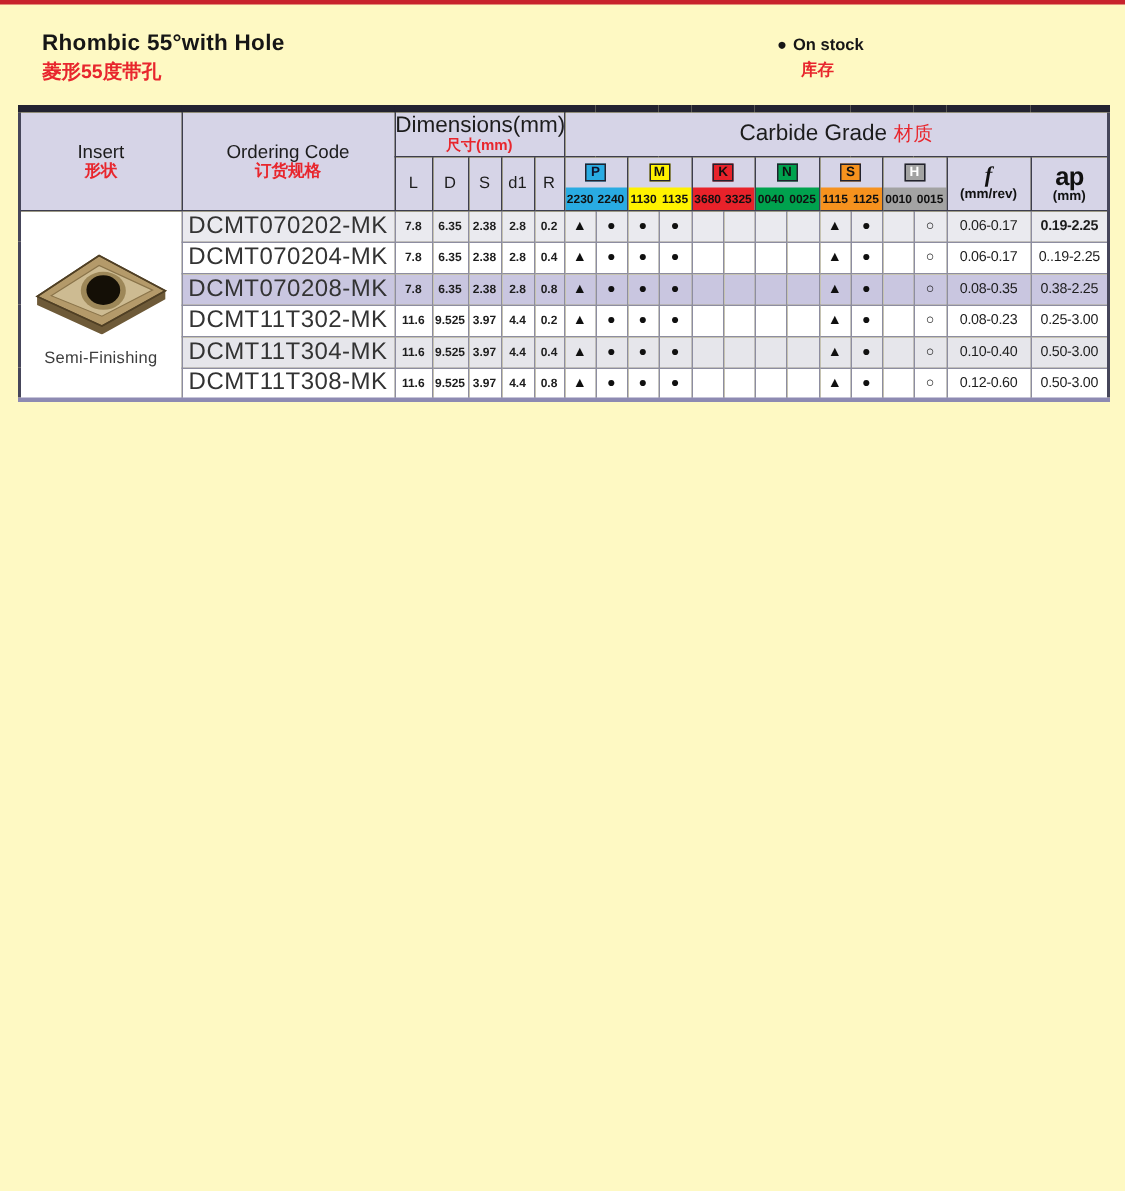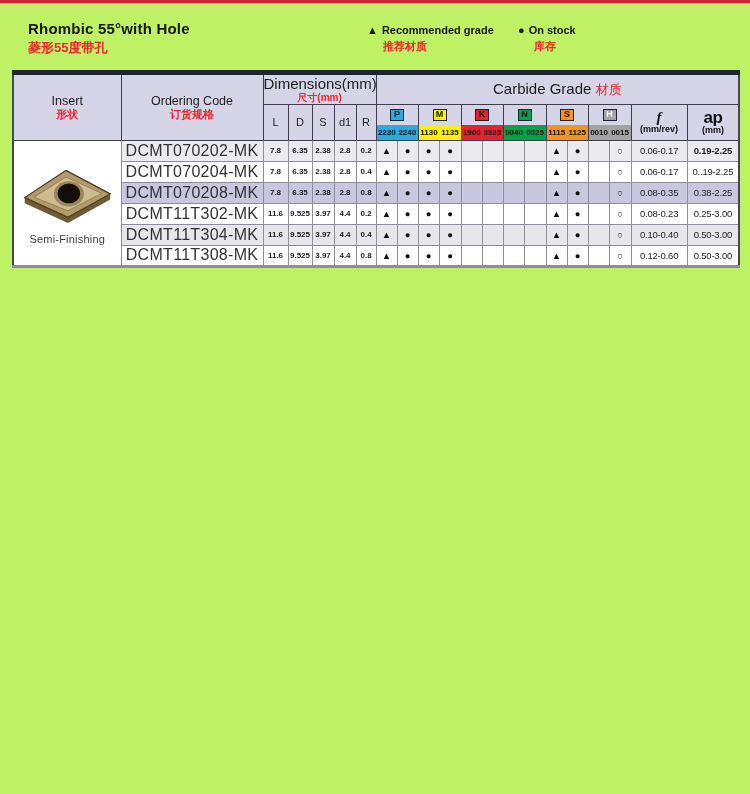--- a/index.html
+++ b/index.html
@@ -1,17 +1,17 @@
 <!DOCTYPE html>
 <html><head>
 <meta charset="utf-8">
 <style>
   * { margin:0; padding:0; box-sizing:border-box; }
   body { background:#ffffff; font-family:"Liberation Sans","DejaVu Sans",sans-serif; }
-  .page { position:relative; width:750px; height:794px; background:#bef264; overflow:hidden; }
+  .page { position:relative; width:750px; height:794px; background:#fef9c3; overflow:hidden; }
 
   .top-rule { position:absolute; left:0; top:0; width:750px; height:3px; background:#c8232c; }
 
   
   .title-block { position:absolute; left:28px; top:20px; }
   .title-en { font-size:15px; font-weight:bold; color:#161616; letter-spacing:0.2px; }
   .title-zh { font-size:13px; font-weight:bold; color:#e8262d; margin-top:2px; }
 
   .legend-item { position:absolute; top:24px; }
   .legend-line1 { font-size:11px; font-weight:bold; color:#161616; white-space:nowrap; }
@@ -65,26 +65,20 @@
 <body>
 
 <div class="page">
   <div class="top-rule"></div>
 
   <div class="title-block">
     <div class="title-en">Rhombic 55°with Hole</div>
     <div class="title-zh">菱形55度带孔</div>
   </div>
 
-  <div class="legend-item legend-1">
-    <div class="legend-line1">
-      <span class="legend-sym">▲</span><span>Recommended grade</span>
-    </div>
-    <div class="legend-zh">推荐材质</div>
-  </div>
   <div class="legend-item legend-2">
     <div class="legend-line1">
       <span class="legend-sym">●</span><span>On stock</span>
     </div>
     <div class="legend-zh">库存</div>
   </div>
 
   <table class="catalog">
     <colgroup>
       <col style="width:108px">
@@ -150,21 +144,21 @@
             <div class="band" style="background: rgb(255, 242, 0);">
               <span>1130</span>
               <span>1135</span>
             </div>
           </th>
         <th colspan="2" class="grade-group">
             <div class="badge-row">
               <span class="badge" style="background: rgb(232, 34, 42); color: rgb(16, 16, 16);">K</span>
             </div>
             <div class="band" style="background: rgb(232, 34, 42);">
-              <span>1900</span>
+              <span>3680</span>
               <span>3325</span>
             </div>
           </th>
         <th colspan="2" class="grade-group">
             <div class="badge-row">
               <span class="badge" style="background: rgb(0, 162, 78); color: rgb(16, 16, 16);">N</span>
             </div>
             <div class="band" style="background: rgb(0, 162, 78);">
               <span>0040</span>
               <span>0025</span>

